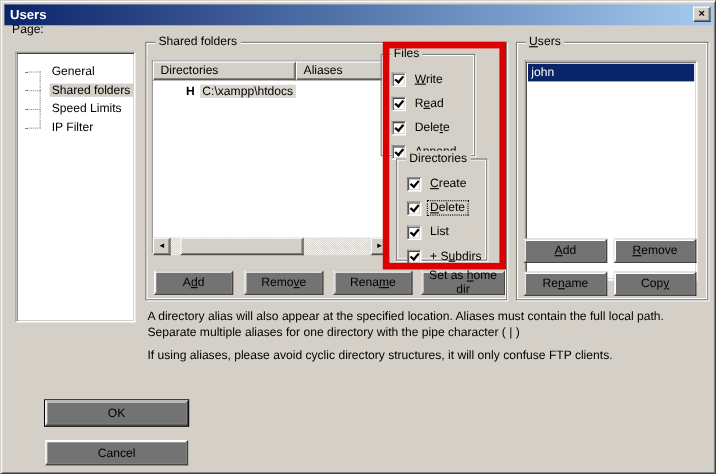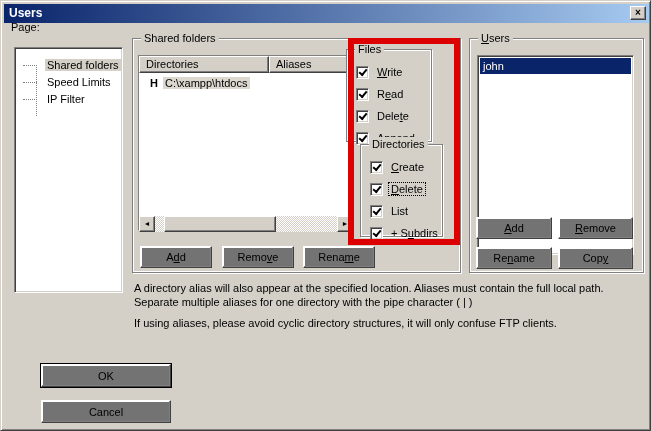--- a/index.html
+++ b/index.html
@@ -51,21 +51,21 @@
   .tree-item .ti-label{padding:0 2px;}
   .tree-item.selected .ti-label{background:#d4d0c8;}
   
   .listview{position:absolute;left:137px;top:54px;width:216px;height:176px;}
   .lv-header{display:flex;height:17px;}
   .hdr-cell{
     background:#d4d0c8;border:1px solid;border-color:#ffffff #404040 #404040 #ffffff;
     box-shadow:inset -1px -1px 0 #808080;padding:1px 6px;line-height:13px;
   }
   .lv-body{height:143px;background:#fff;padding:2px 0 0 0;}
-  .lv-row{height:16px;line-height:16px;padding-left:11px;white-space:nowrap;}
+  .lv-row{height:16px;line-height:16px;padding-left:11px;white-space:nowrap;margin-left:19px;}
   .lv-flag{font-weight:bold;margin-right:5px;}
   .lv-path{background:#dcd8d0;padding:0 2px;}
   
   .hscroll{position:relative;height:16px;
     background-image:
       linear-gradient(45deg,#fff 25%,transparent 25%,transparent 75%,#fff 75%),
       linear-gradient(45deg,#fff 25%,#d4d0c8 25%,#d4d0c8 75%,#fff 75%);
     background-size:2px 2px;background-position:0 0,1px 1px;}
   .sb-btn{position:absolute;top:0;width:16px;height:16px;background:#d4d0c8;
     border:1px solid;border-color:#ffffff #404040 #404040 #ffffff;
@@ -98,20 +98,23 @@
 <div id="window">
 
   <div class="titlebar">
     <span>Users</span>
     <span class="close-btn">×</span>
   </div>
 
   <div class="label" style="left:10px;top:20px;">Page:</div>
   <div class="tree sunken">
     <div class="tree-lines"></div>
+    <div class="tree-item">
+      <span class="ti-label">General</span>
+    </div>
     <div class="tree-item selected">
       <span class="ti-label">Shared folders</span>
     </div>
     <div class="tree-item">
       <span class="ti-label">Speed Limits</span>
     </div>
     <div class="tree-item">
       <span class="ti-label">IP Filter</span>
     </div>
   </div>
@@ -138,20 +141,23 @@
   </div>
 
   <div class="btn" style="left:139px;top:245px;width:72px;height:22px;">
     <span><span>A</span><u>d</u><span>d</span></span>
   </div>
   <div class="btn" style="left:221px;top:245px;width:72px;height:22px;">
     <span><span>Remo</span><u>v</u><span>e</span></span>
   </div>
   <div class="btn" style="left:302px;top:245px;width:72px;height:22px;">
     <span><span>Rena</span><u>m</u><span>e</span></span>
+  </div>
+  <div class="btn" style="left:382px;top:245px;width:76px;height:22px;">
+    <span><span>Set as </span><u>h</u><span>ome dir</span></span>
   </div>
 
   <div class="groupbox" style="left:345px;top:48px;width:86px;height:93px;padding-top:11px;">
     <span class="gb-label">Files</span>
     <div class="chk-row">
       <span class="checkbox"></span>
       <span class="chk-label"><span></span><u>W</u><span>rite</span></span>
     </div>
     <div class="chk-row">
       <span class="checkbox"></span>

